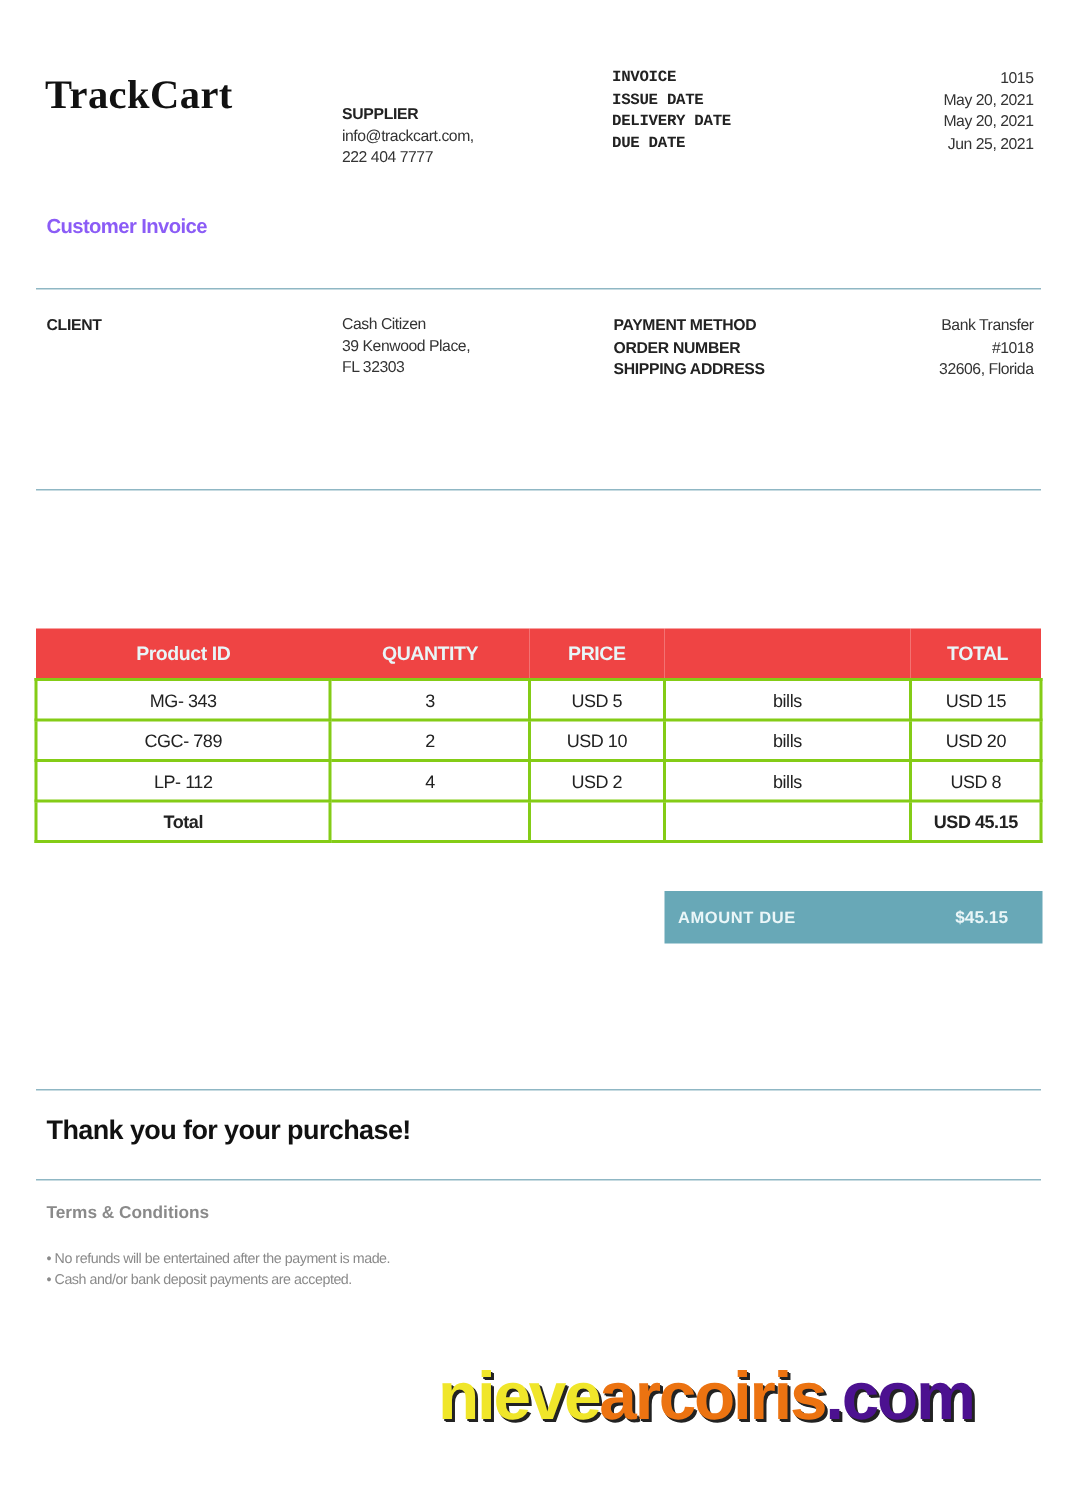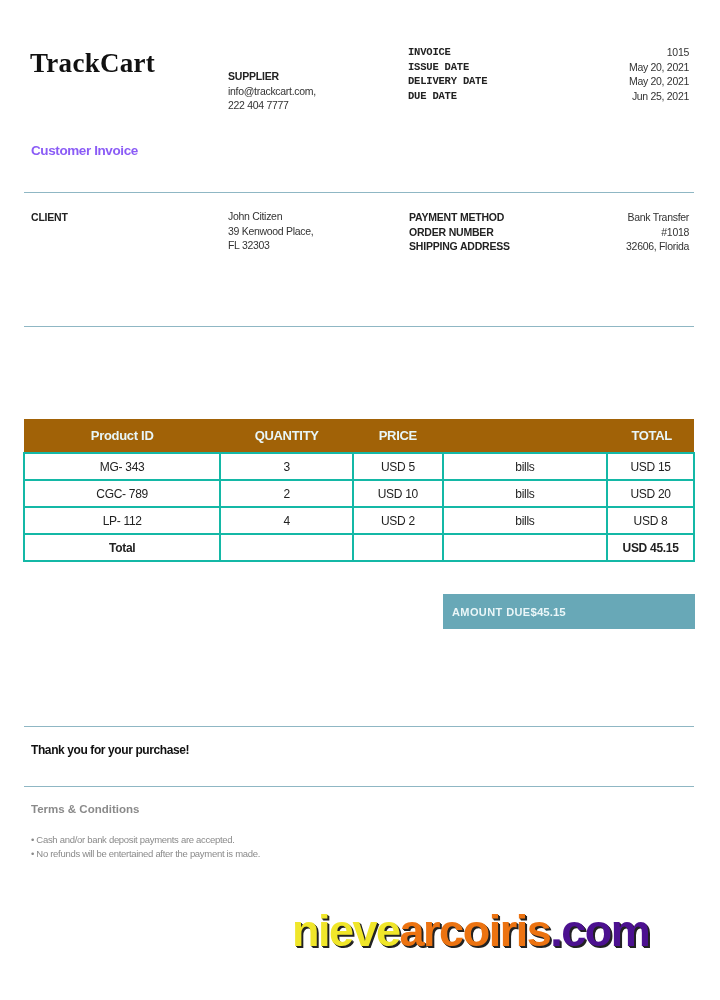--- a/index.html
+++ b/index.html
@@ -27,40 +27,40 @@
     .client-label { left: 31px; top: 210px; }
     .client-info { left: 228px; top: 209px; }
     .pay-labels { left: 409px; top: 210px; }
     .pay-values { right: 31px; top: 210px; }
 
     table.items {
       position: absolute; left: 23px; top: 419px; width: 672px;
       border-collapse: collapse; font-size: 12px; color: #222;
     }
     table.items th {
-      background: #a16207; color: #e8f6f8; font-weight: bold; height: 33px;
+      background: #ef4444; color: #e8f6f8; font-weight: bold; height: 33px;
       font-size: 13px; padding: 0; letter-spacing: -0.3px;
     }
     table.items td {
-      border: 2px solid #14b8a6; height: 25px; text-align: center; padding: 0;
+      border: 2px solid #84cc16; height: 25px; text-align: center; padding: 0;
       letter-spacing: -0.3px;
     }
     table.items tr.bold td { font-weight: bold; }
     .th-left { text-align: center; }
     .th-total { text-align: right; padding-right: 22px !important; }
 
     .amount-due {
       left: 443px; top: 594px; width: 252px; height: 35px; background: #68a8b7;
-      display: flex; align-items: center; 
+      display: flex; align-items: center; justify-content: space-between;
       color: #eaf6f8; font-weight: bold; font-size: 11px; box-sizing: border-box;
       padding: 0 23px 0 9px; letter-spacing: 0.4px;
     }
     .amount-due .val { font-size: 11.5px; letter-spacing: 0; }
 
-    .thanks { left: 31px; top: 743px; font-size: 12px; font-weight: bold; color: #111; letter-spacing: -0.4px; }
+    .thanks { left: 31px; top: 743px; font-size: 18px; font-weight: bold; color: #111; letter-spacing: -0.4px; }
     .terms-title { left: 31px; top: 803px; font-size: 11.5px; font-weight: bold; color: #8a8a8a; letter-spacing: 0; }
     .terms { left: 31px; top: 833px; font-size: 9.5px; color: #8a8a8a; line-height: 14px; letter-spacing: -0.3px; }
 
     .watermark {
       left: 244px; top: 905px; font-family: "Liberation Sans", sans-serif;
       font-weight: bold; font-size: 45px; letter-spacing: -1.5px;
       text-shadow: 2px 2px 0 #222, 1px 1px 0 #222;
       white-space: nowrap;
     }
     .wm-a { color: #f0e62a; margin-left: 48px; }
@@ -92,21 +92,21 @@
   <div class="txt">Jun 25, 2021</div>
 </div>
 
 <div class="abs subtitle">Customer Invoice</div>
 
 <div class="abs hr" style="top:192px;"></div>
 
 <div class="abs lbl client-label">CLIENT</div>
 
 <div class="abs stack client-info">
-  <div class="txt">John Citizen</div>
+  <div class="txt">Cash Citizen</div>
   <div class="txt">39 Kenwood Place,</div>
   <div class="txt">FL 32303</div>
 </div>
 
 <div class="abs stack pay-labels">
   <div class="lbl">PAYMENT METHOD</div>
   <div class="lbl">ORDER NUMBER</div>
   <div class="lbl">SHIPPING ADDRESS</div>
 </div>
 
@@ -174,19 +174,19 @@
 
 <div class="abs hr" style="top:726px;"></div>
 
 <div class="abs thanks">Thank you for your purchase!</div>
 
 <div class="abs hr" style="top:786px;"></div>
 
 <div class="abs terms-title">Terms &amp; Conditions</div>
 
 <div class="abs stack terms">
+  <div>• No refunds will be entertained after the payment is made.</div>
   <div>• Cash and/or bank deposit payments are accepted.</div>
-  <div>• No refunds will be entertained after the payment is made.</div>
 </div>
 
 <div class="abs watermark">
   <span class="wm-a">nieve</span><span class="wm-b">arcoiris</span><span class="wm-c">.com</span>
 </div>
 
 </body></html>

